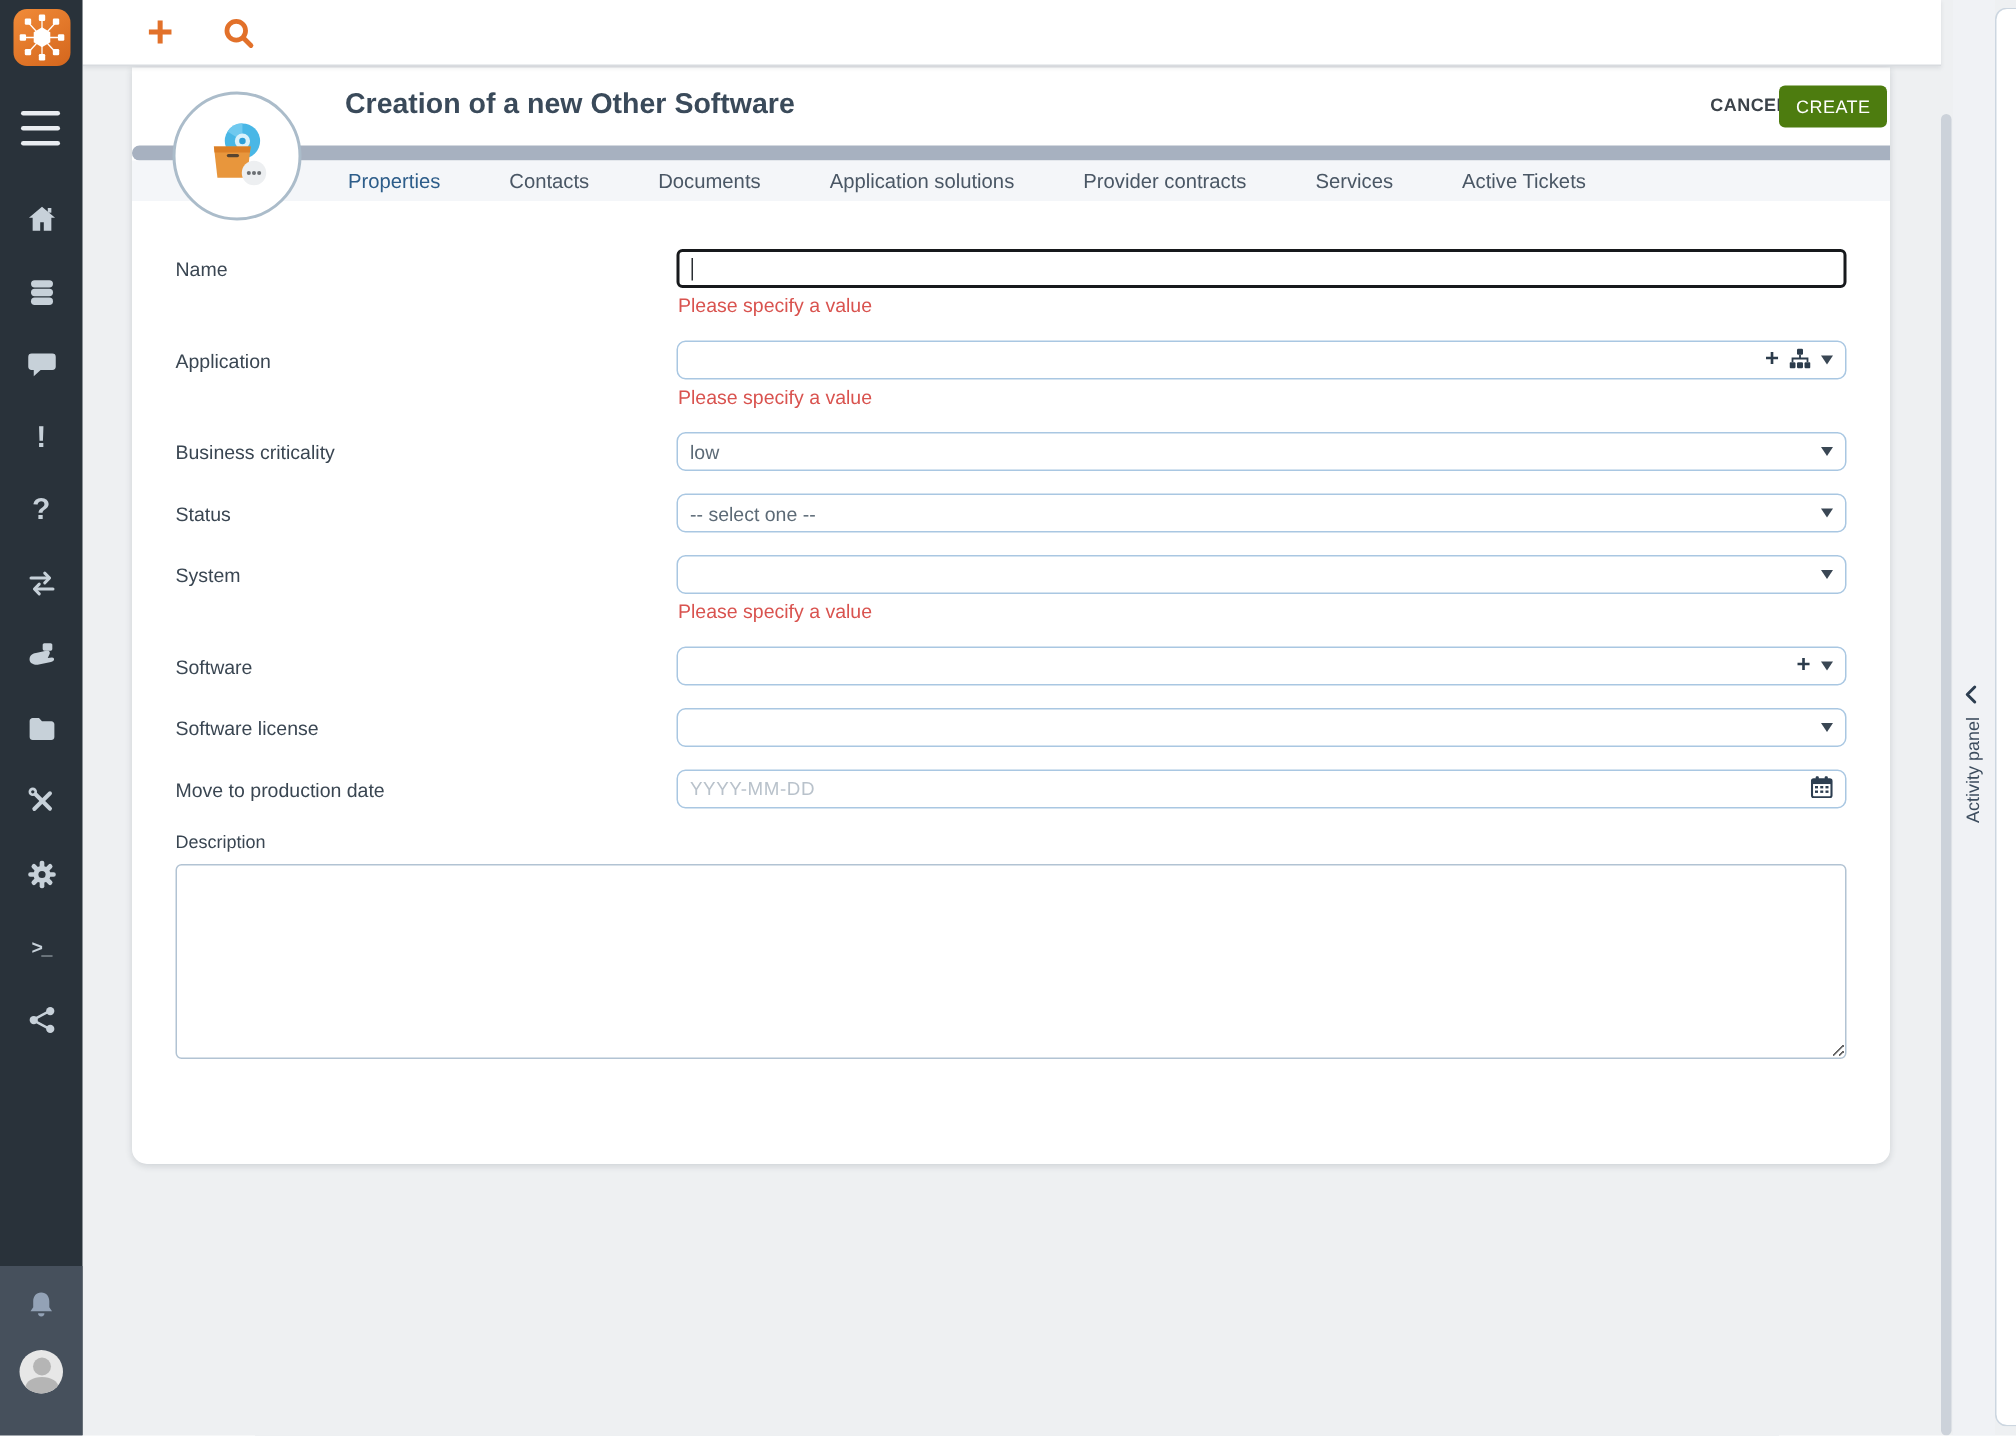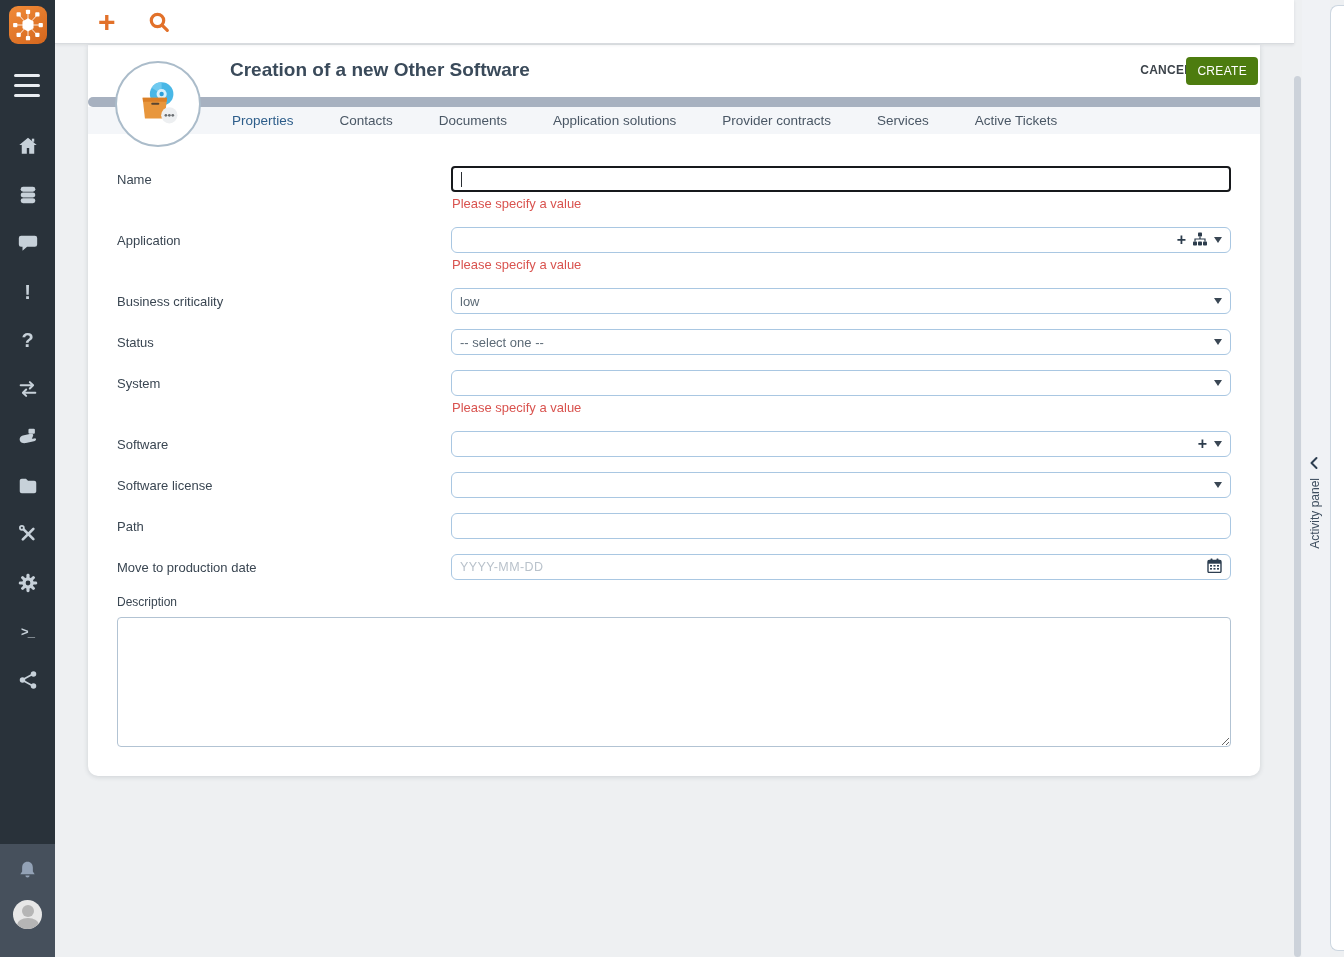--- a/index.html
+++ b/index.html
@@ -335,26 +335,20 @@
       <label class="lbl">Software license</label>
       <div class="fld">
         <div class="inp">
           <span class="icongroup">
               <span class="dd-caret"></span>
             </span>
         </div>
       </div>
     </div>
 
-    <div class="frow">
-      <label class="lbl">Path</label>
-      <div class="fld">
-        <div class="inp"></div>
-      </div>
-    </div>
 
     <div class="frow">
       <label class="lbl">Move to production date</label>
       <div class="fld">
         <div class="inp">
           <span class="ph">YYYY-MM-DD</span>
           <span class="icongroup">
             <span>
               <svg viewBox="0 0 15 15" width="15" height="15" fill="#2d3e50">
                   <rect x="1" y="2.5" width="13" height="12" rx="1.2" fill="none" stroke="#2d3e50" stroke-width="1.4"></rect>

